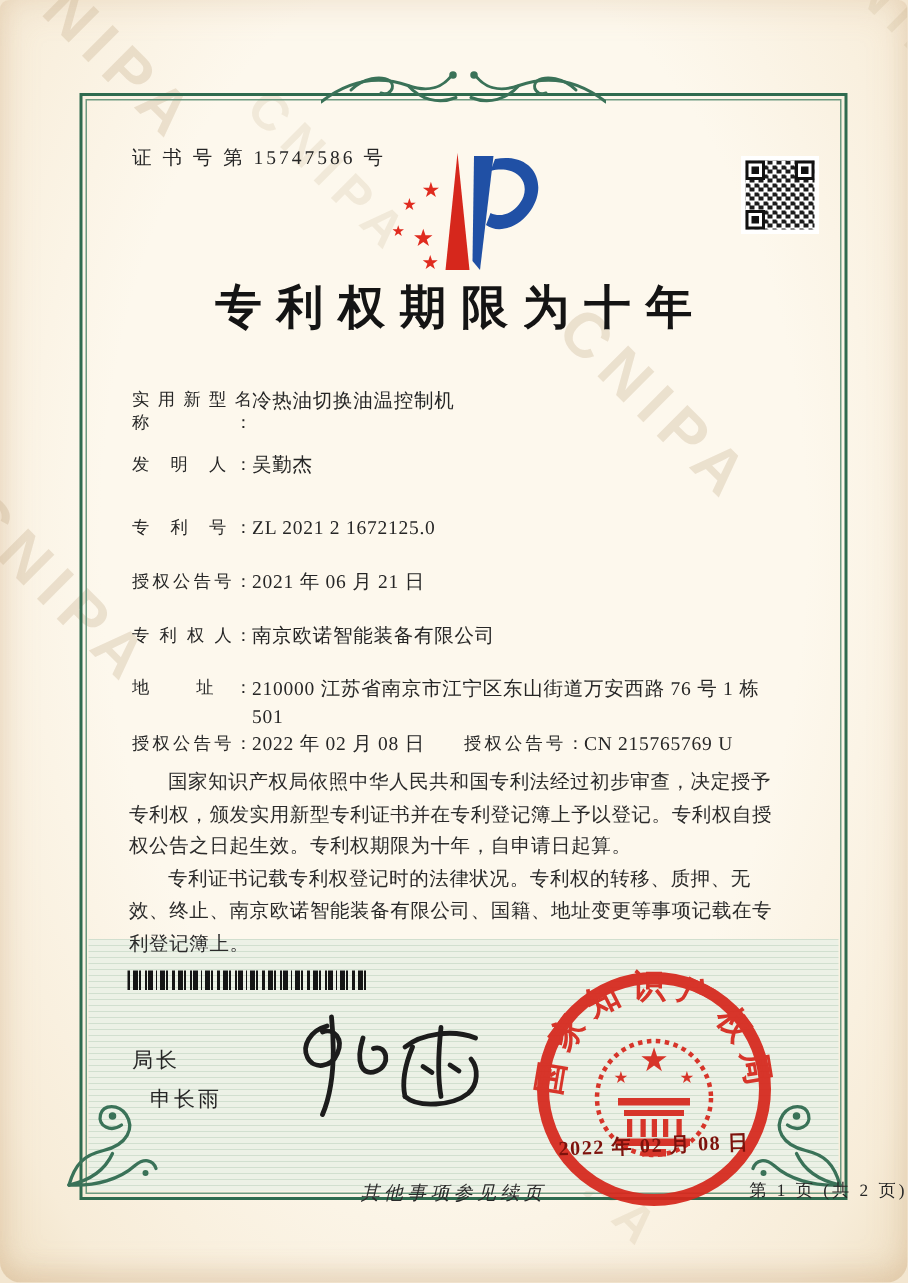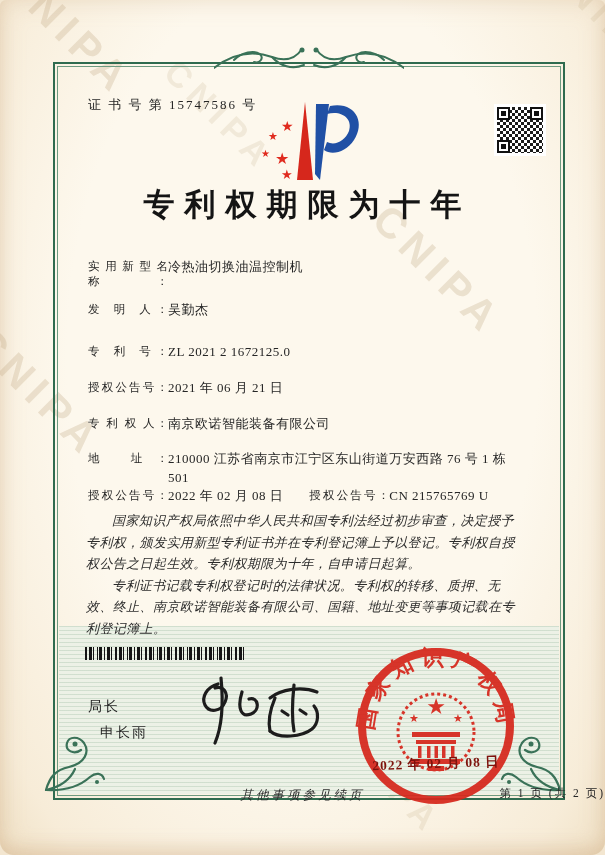--- a/index.html
+++ b/index.html
@@ -37,21 +37,21 @@
   .title{position:absolute;left:0;right:0;top:184px;text-align:center;
          font-size:31px;font-weight:700;letter-spacing:10px;text-indent:10px;color:#141414;}
   
   .row{position:absolute;left:88px;display:flex;align-items:flex-start;}
   .flabel{flex:none;width:80px;font-size:11.5px;text-align:justify;text-align-last:justify;
           padding-top:2px;letter-spacing:0;}
   .fvalue{font-size:13px;line-height:19px;max-width:352px;letter-spacing:.5px;}
   .pair2{margin-left:26px;display:flex;}
   
   .paras{position:absolute;left:86px;top:510px;width:438px;font-size:13px;line-height:21.5px;
-         font-style:italic;color:#2b2b2b;}
+         color:#2b2b2b;}
   .paras p{margin:0;text-indent:2em;letter-spacing:.4px;}
   
   .barcode{position:absolute;left:85px;top:647px;width:160px;height:13px;
     background:repeating-linear-gradient(90deg,
       #151515 0 2px, rgba(0,0,0,0) 2px 4px,
       #151515 4px 7px, rgba(0,0,0,0) 7px 8px,
       #151515 8px 9px, rgba(0,0,0,0) 9px 12px,
       #151515 12px 13px, rgba(0,0,0,0) 13px 14px,
       #151515 14px 17px, rgba(0,0,0,0) 17px 19px,
       #151515 19px 20px, rgba(0,0,0,0) 20px 22px,

